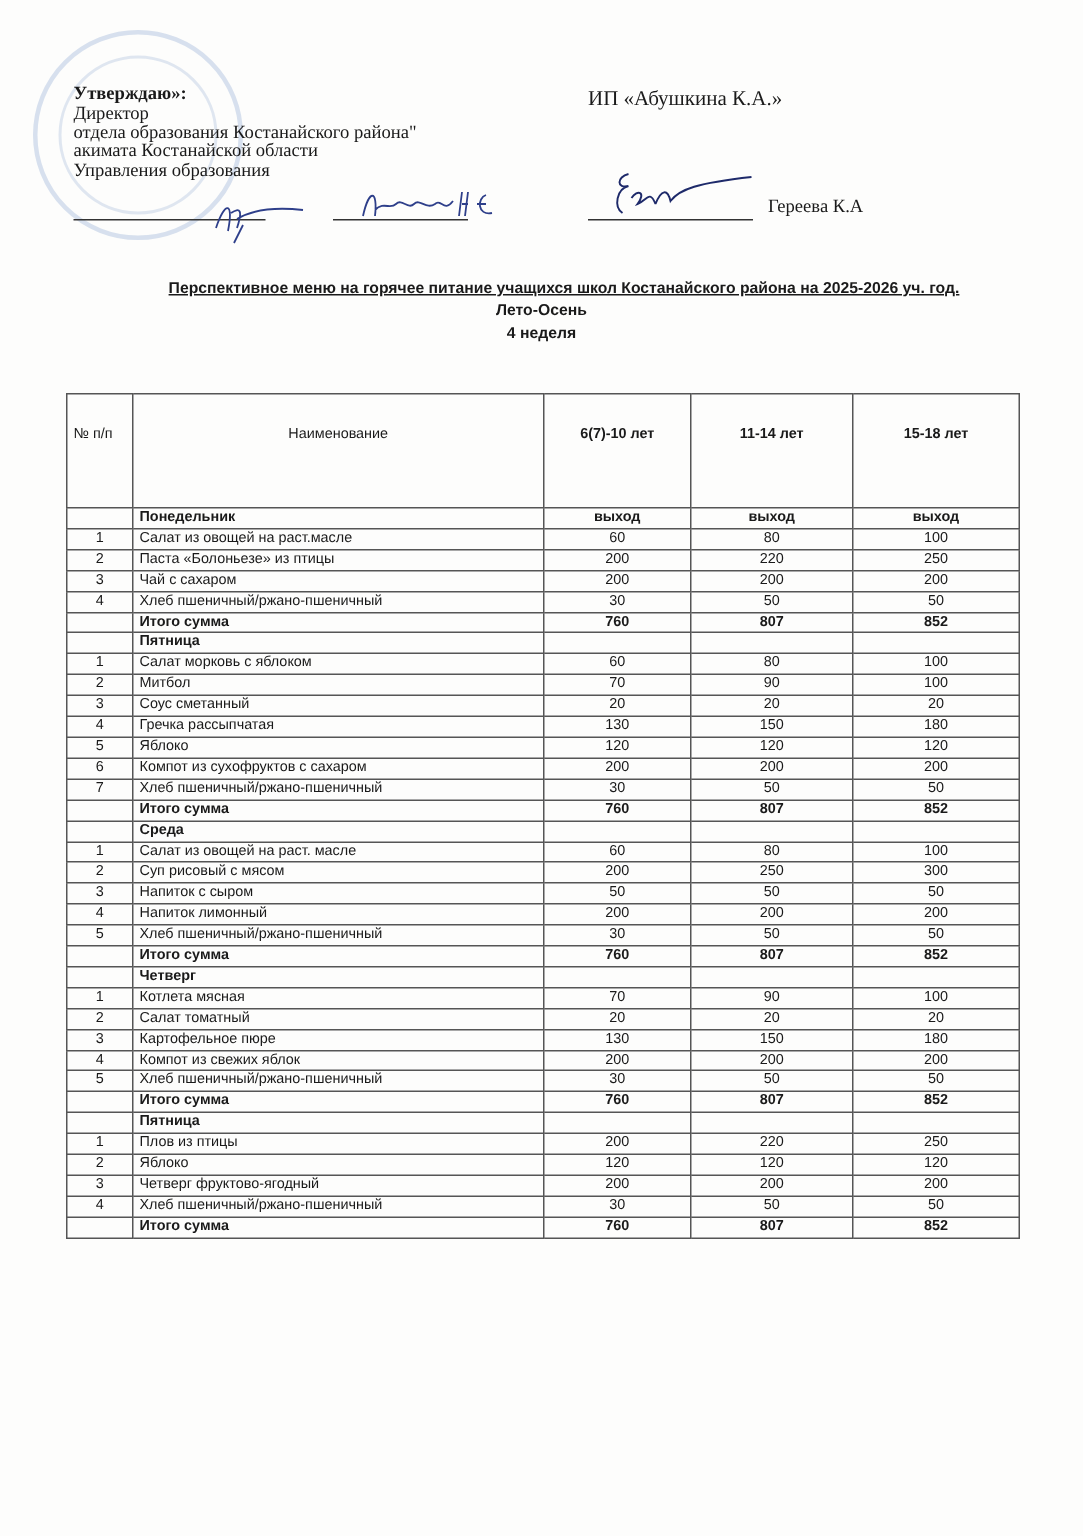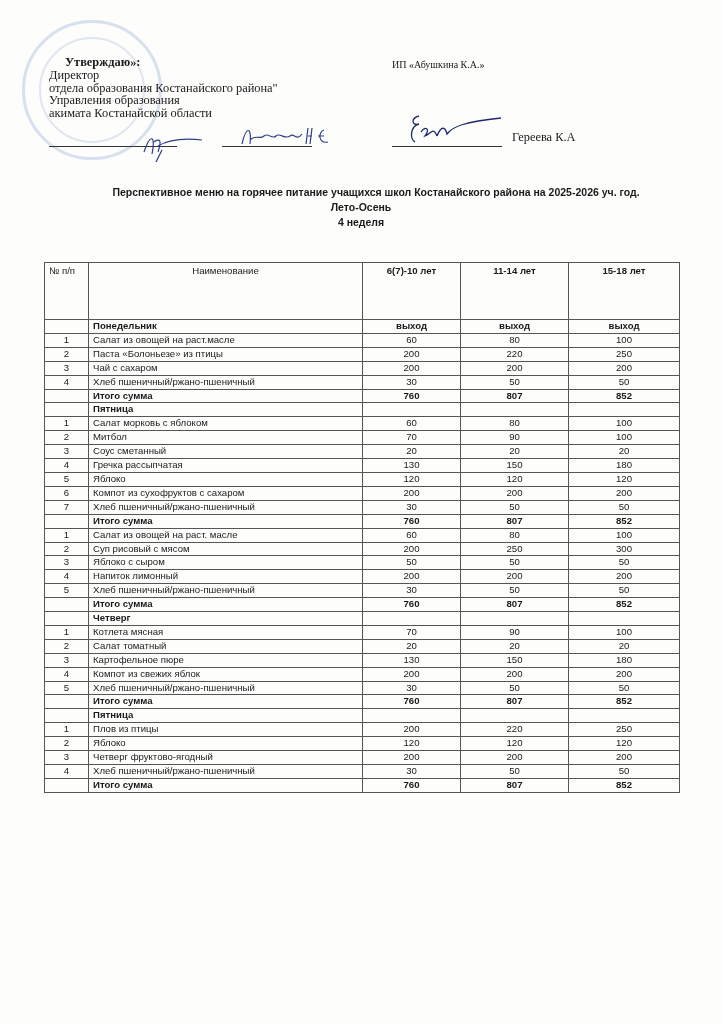--- a/index.html
+++ b/index.html
@@ -11,55 +11,55 @@
     position: absolute; left: 22px; top: 20px; width: 140px; height: 140px; border-radius: 50%;
     border: 3px solid rgba(120,150,200,0.28); box-sizing: border-box;
   }
   .stamp::after {
     content: ""; position: absolute; left: 14px; top: 14px; right: 14px; bottom: 14px;
     border-radius: 50%; border: 2px solid rgba(120,150,200,0.22);
   }
   .approve {
     position: absolute; left: 49px; top: 56px; font-family: "Liberation Serif", serif; font-size: 12.4px; line-height: 12.8px;
   }
-  .approve .bold { font-weight: bold; margin-left: 16px; }
+  .approve .bold { font-weight: bold; }
   .sig-line { position: absolute; border-bottom: 1px solid #333; }
   .sig-scribble { position: absolute; }
-  .ip-title { position: absolute; left: 392px; top: 59px; font-family: "Liberation Serif", serif; font-size: 10px; }
+  .ip-title { position: absolute; left: 392px; top: 59px; font-family: "Liberation Serif", serif; font-size: 14px; }
   .ip-name { position: absolute; left: 512px; top: 130px; font-family: Liberation Serif, serif; font-size: 12.4px; }
   .title-block {
     position: absolute; left: 0; width: 722px; top: 185px; text-align: center;
     font-family: "Liberation Sans", sans-serif; font-weight: bold; font-size: 10.5px; line-height: 15px;
   }
-  .title-block .t1 { padding-left: 30px; }
+  .title-block .t1 { padding-left: 30px; text-decoration: underline; }
   table.menu {
     position: absolute; left: 44px; top: 262px; width: 635px; border-collapse: collapse;
     font-family: "Liberation Sans", sans-serif; font-size: 9.6px; table-layout: fixed;
   }
   table.menu td, table.menu th { border: 1px solid #555; padding: 0 4px; height: 12.9px; line-height: 12.9px; white-space: nowrap; overflow: hidden; }
-  table.menu th { font-weight: normal; vertical-align: top; text-align: left; height: 55px; line-height: 13px; padding-top: 1px; }
+  table.menu th { font-weight: normal; vertical-align: top; text-align: left; height: 55px; line-height: 13px; padding-top: 20px; }
   table.menu th.age { text-align: center; font-weight: bold; }
   table.menu th.name { text-align: center; margin-left: 45px; }
   td.num { text-align: center; }
   td.val { text-align: center; }
   td.out { text-align: center; font-weight: bold; margin-top: 44px; }
   td.day { font-weight: bold; }
   tr.total td { font-weight: bold; }
 </style>
 </head>
 <body>
 
 <div class="stamp"></div>
 
 <div class="approve">
   <div class="bold">Утверждаю»:</div>
   <div>Директор</div>
   <div>отдела образования Костанайского района"</div>
+  <div>акимата Костанайской области</div>
   <div>Управления образования</div>
-  <div>акимата Костанайской области</div>
 </div>
 
 <div class="sig-line" style="left:49px; top:146px; width:128px;"></div>
 <svg class="sig-scribble" style="left:136px; top:128px;" width="70" height="36" viewBox="0 0 70 36">
   <path d="M8 24 C 14 6, 20 6, 16 26 M18 14 C 24 10, 26 12, 22 24 M22 18 C 32 12, 48 10, 66 12 M26 22 L 20 34" stroke="#2e3f8a" stroke-width="1.2" fill="none"></path>
 </svg>
 <div class="sig-line" style="left:222px; top:146px; width:90px;"></div>
 <svg class="sig-scribble" style="left:238px; top:124px;" width="110" height="28" viewBox="0 0 110 28">
   <path d="M4 20 C 8 2, 14 2, 12 20 M12 16 C 18 10, 22 16, 26 12 C 30 8, 34 16, 38 12 C 42 8, 46 16, 52 12 C 56 8, 58 18, 64 10 M70 4 L 68 20 M74 4 L 72 20 M70 12 L 74 12 M86 6 C 80 8, 80 20, 90 18 M80 12 L 86 12" stroke="#2e3f8a" stroke-width="1.2" fill="none"></path>
 </svg>
@@ -194,36 +194,43 @@
         <td class="val">50</td>
       </tr>
       <tr class="total">
         <td></td>
         <td>Итого сумма</td>
         <td class="val">760</td>
         <td class="val">807</td>
         <td class="val">852</td>
       </tr>
       <tr>
+        <td></td>
+        <td class="day">Среда</td>
+        <td></td>
+        <td></td>
+        <td></td>
+      </tr>
+      <tr>
         <td class="num">1</td>
         <td>Салат из  овощей на раст. масле</td>
         <td class="val">60</td>
         <td class="val">80</td>
         <td class="val">100</td>
       </tr>
       <tr>
         <td class="num">2</td>
         <td>Суп рисовый с мясом</td>
         <td class="val">200</td>
         <td class="val">250</td>
         <td class="val">300</td>
       </tr>
       <tr>
         <td class="num">3</td>
-        <td>Яблоко с сыром</td>
+        <td>Напиток с сыром</td>
         <td class="val">50</td>
         <td class="val">50</td>
         <td class="val">50</td>
       </tr>
       <tr>
         <td class="num">4</td>
         <td>Напиток лимонный</td>
         <td class="val">200</td>
         <td class="val">200</td>
         <td class="val">200</td>

